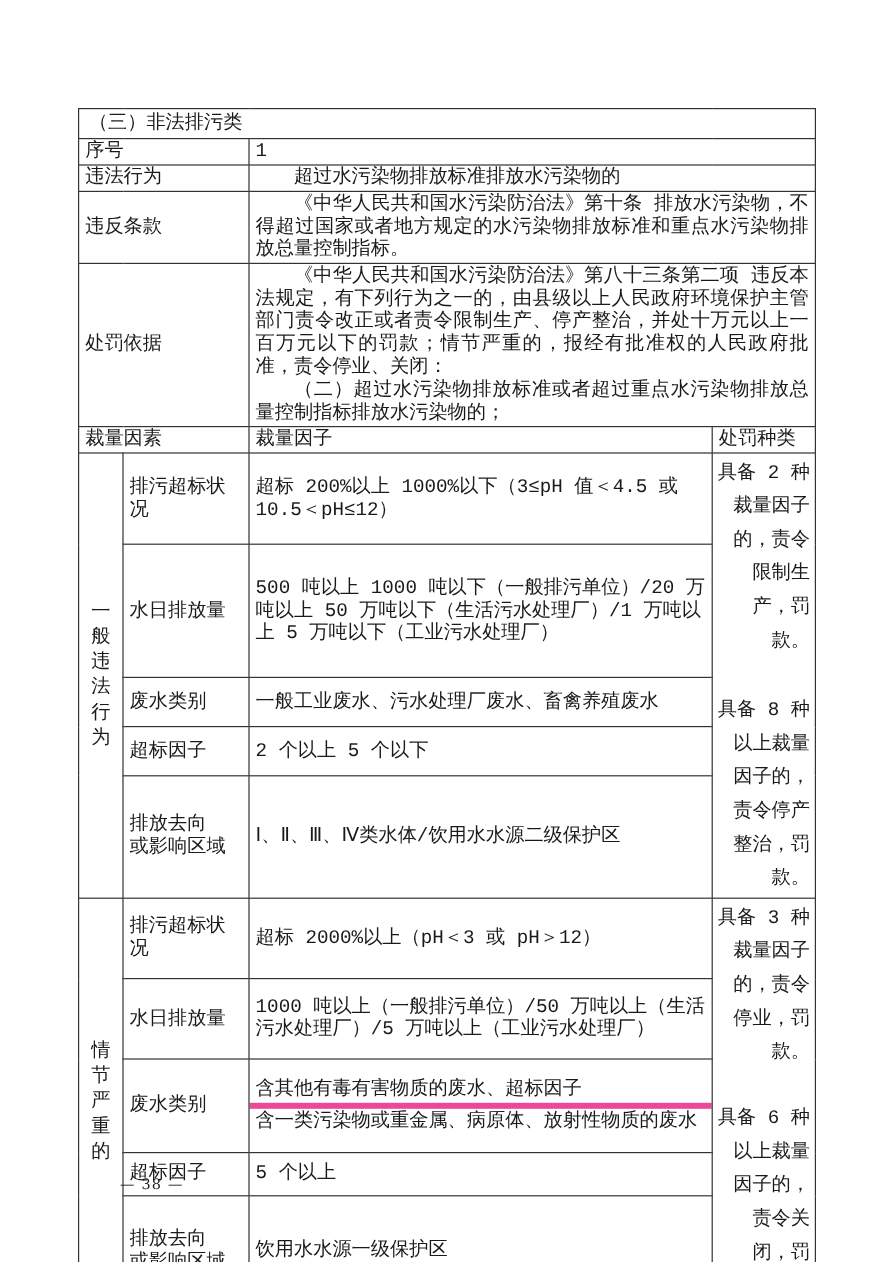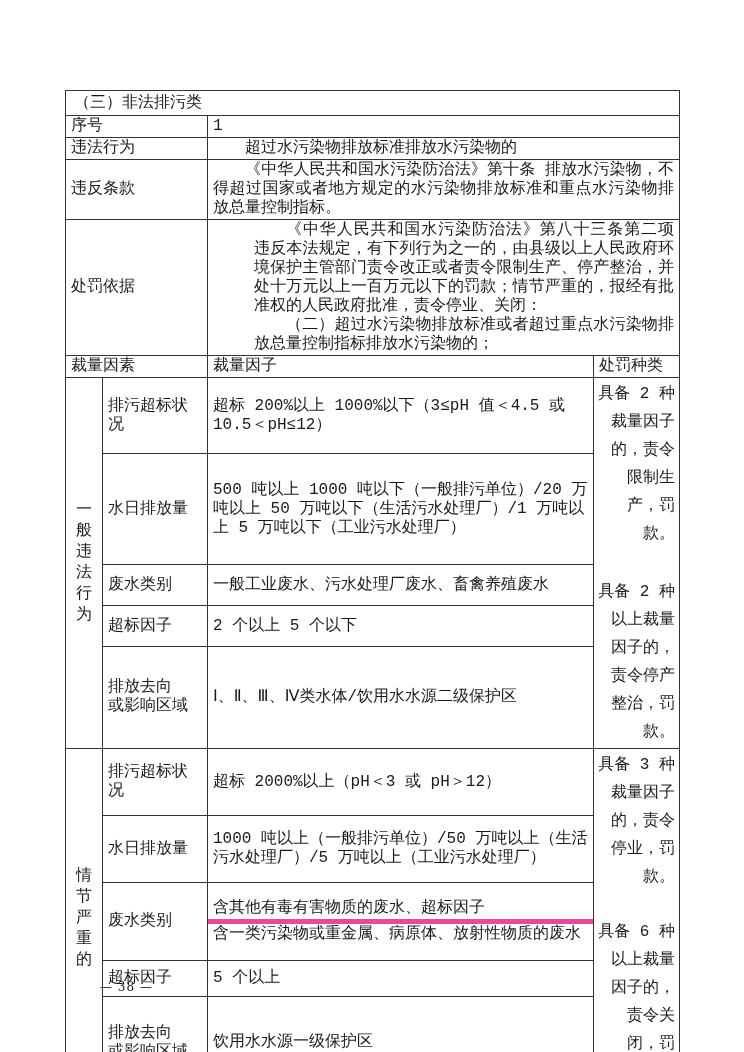--- a/index.html
+++ b/index.html
@@ -3,21 +3,21 @@
 <meta charset="utf-8">
 <style>
   html, body { margin: 0; padding: 0; background: #ffffff; }
   body { width: 744px; height: 1052px; position: relative; overflow: hidden;
          font-family: "DejaVu Serif", "Liberation Serif", serif; color: #1a1a1a; }
   .page { position: absolute; left: 65px; top: 90px; width: 614px; }
   table.main { border-collapse: collapse; width: 614px; table-layout: fixed; font-size: 16px; line-height: 19px; font-family: Liberation Mono, monospace; }
   table.main td { border: 1px solid #333; padding: 1px 5px; vertical-align: middle; }
   .section-title { height: 22px; padding-left: 8px !important; }
   .label { text-align: left; }
-  .indent { text-indent: 2em; margin-left: 41px; }
+  .indent { text-indent: 2em; }
   .para { text-align: justify; }
   .vert { text-align: center; padding: 0 !important; line-height: 21px; }
   .vert span { display: block; }
   .cat { line-height: 19px; }
   .penalty { vertical-align: top !important; line-height: 28px; padding: 2px 4px !important; text-align: right; }
   .penalty .gap { height: 30px; }
   .footer { position: absolute; top: 980px; left: 100px; font-size: 12px; letter-spacing: 1px;
             font-family: "DejaVu Serif", "Liberation Serif", serif; }
   td.split { padding: 0 !important; }
   td.split div { padding: 1px 5px; }
@@ -70,21 +70,21 @@
           <span>违</span>
           <span>法</span>
           <span>行</span>
           <span>为</span>
         </td>
         <td class="cat">排污超标状况</td>
         <td>超标 200%以上 1000%以下（3≤pH 值＜4.5 或 10.5＜pH≤12）</td>
         <td rowspan="5" class="penalty">
           <div>具备 2 种裁量因子的，责令限制生产，罚款。</div>
           <div class="gap"></div>
-          <div>具备 2 种以上裁量因子的，责令停产整治，罚款。</div>
+          <div>具备 8 种以上裁量因子的，责令停产整治，罚款。</div>
         </td>
       </tr>
       <tr style="height:60px">
         <td class="cat">水日排放量</td>
         <td>500 吨以上 1000 吨以下（一般排污单位）/20 万吨以上 50 万吨以下（生活污水处理厂）/1 万吨以上 5 万吨以下（工业污水处理厂）</td>
       </tr>
       <tr style="height:21px">
         <td class="cat">废水类别</td>
         <td>一般工业废水、污水处理厂废水、畜禽养殖废水</td>
       </tr>

